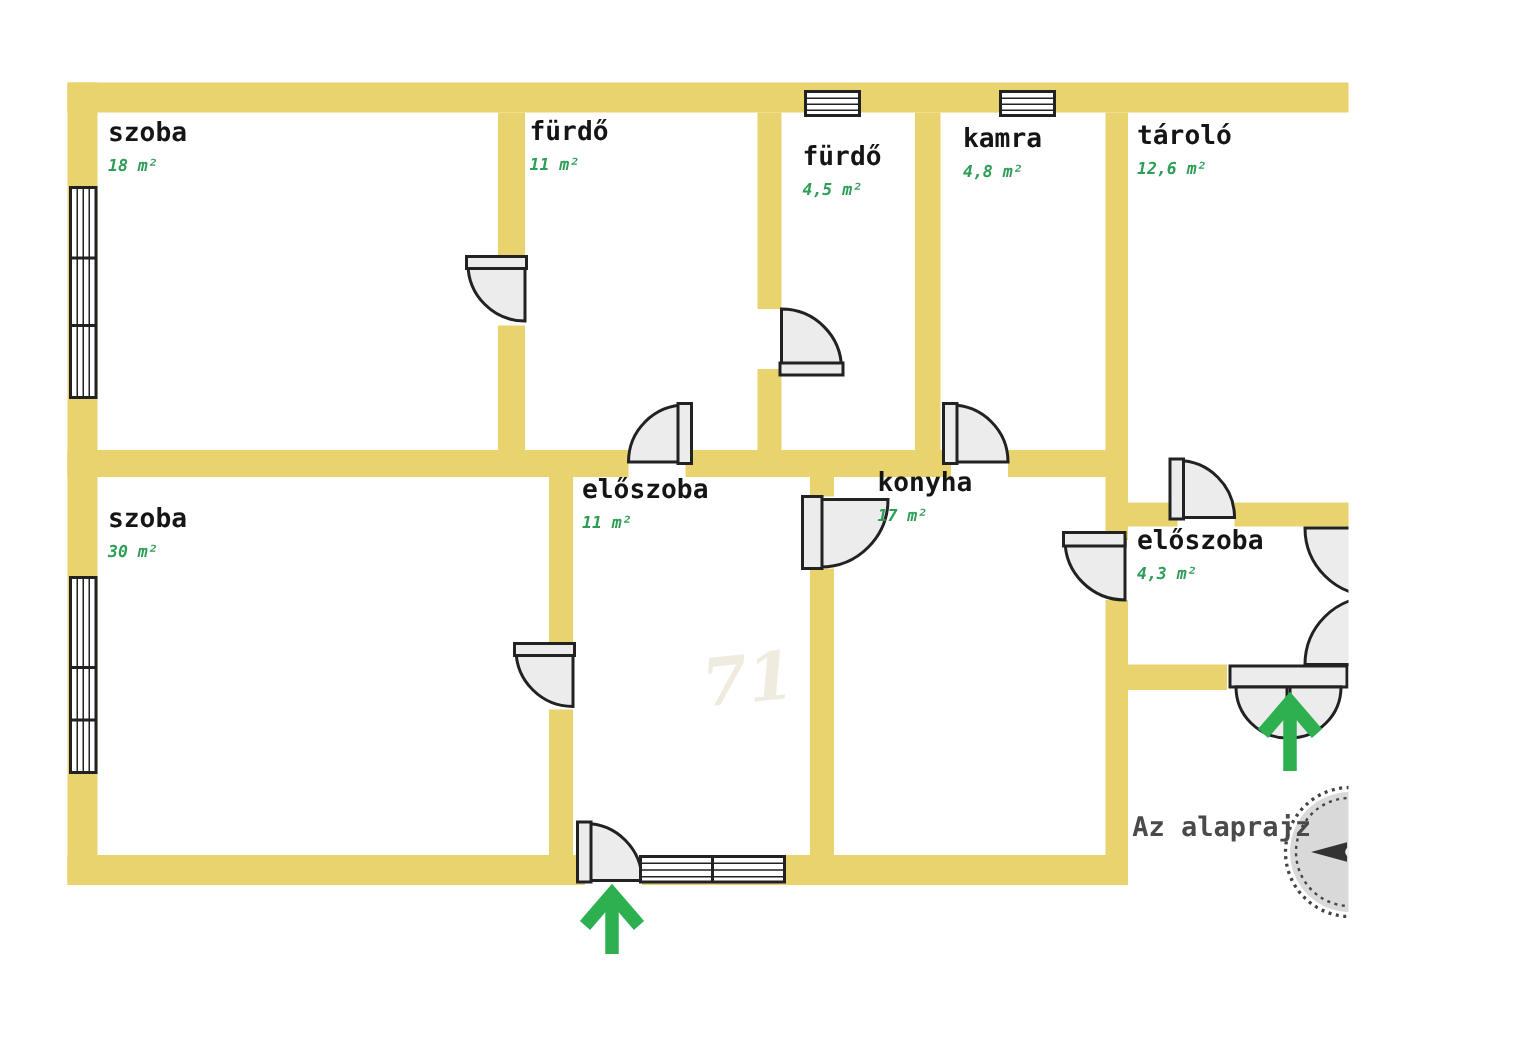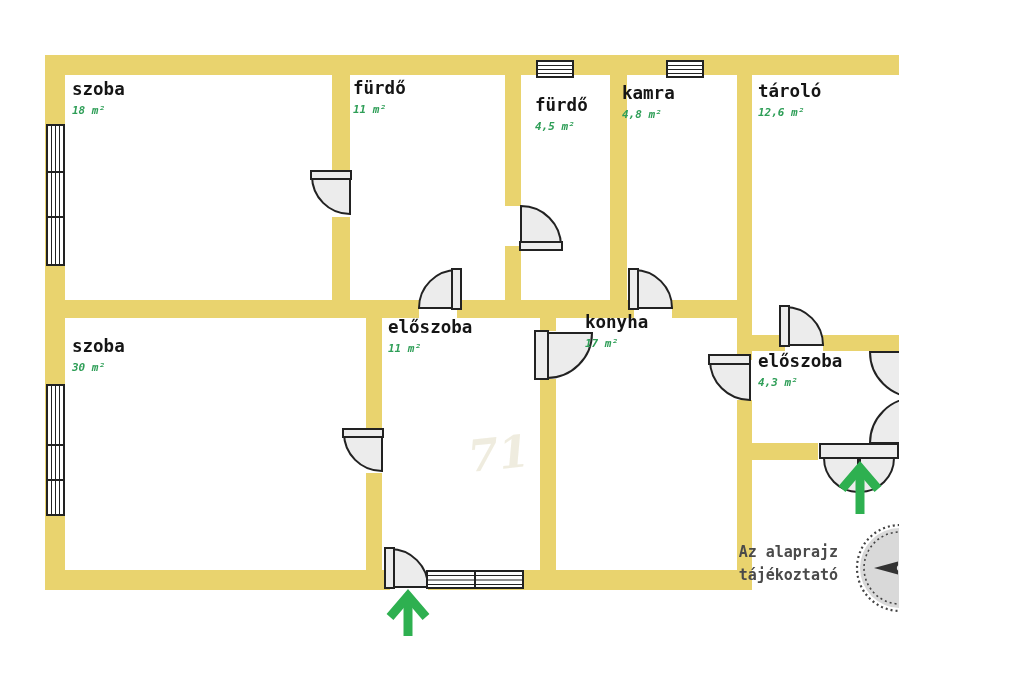--- a/index.html
+++ b/index.html
@@ -2,22 +2,22 @@
 <html><head>
 <meta charset="utf-8">
 <style>
   html,body{margin:0;padding:0;background:#fff;}
   #stage{position:relative;width:899px;height:692px;background:#ffffff;overflow:hidden;
          font-family:"DejaVu Sans Mono",monospace;}
   #plan-svg{position:absolute;left:0;top:0;}
   .room-label{position:absolute;z-index:5;}
   .room-name{font-weight:bold;font-size:17.5px;line-height:18px;color:#151515;white-space:nowrap;}
   .room-area{font-weight:bold;font-size:11px;line-height:11px;color:#2e9e57;margin-top:7px;white-space:nowrap;font-style:italic;}
-  #disclaimer{position:absolute;left:668px;top:541px;width:170px;text-align:right;
-              font-weight:bold;font-size:15px;line-height:22.5px;color:#4a4a4a;z-index:5;}
+  #disclaimer{position:absolute;left:704px;top:541px;width:170px;text-align:right;
+              font-weight:bold;font-size:18px;line-height:22.5px;color:#4a4a4a;z-index:5;}
   #north-label{position:absolute;left:941px;top:556px;font-weight:bold;font-size:20px;color:#333;z-index:5;}
   #watermark{position:absolute;left:468px;top:428px;font-family:"DejaVu Serif",serif;
              font-style:italic;font-weight:bold;font-size:44px;color:#e9e5d2;opacity:.7;
              transform:rotate(-6deg);z-index:4;}
 </style>
 </head>
 <body>
 
 <div id="stage">
 
@@ -156,21 +156,21 @@
     <div class="room-area">18 m²</div>
   </div>
   <div class="room-label" style="left:353px;top:79px">
     <div class="room-name">fürdő</div>
     <div class="room-area">11 m²</div>
   </div>
   <div class="room-label" style="left:535px;top:96px">
     <div class="room-name">fürdő</div>
     <div class="room-area">4,5 m²</div>
   </div>
-  <div class="room-label" style="left:622px;top:84px">
+  <div class="room-label" style="left:642px;top:84px">
     <div class="room-name">kamra</div>
     <div class="room-area">4,8 m²</div>
   </div>
   <div class="room-label" style="left:758px;top:82px">
     <div class="room-name">tároló</div>
     <div class="room-area">12,6 m²</div>
   </div>
   <div class="room-label" style="left:72px;top:337px">
     <div class="room-name">szoba</div>
     <div class="room-area">30 m²</div>
@@ -183,20 +183,19 @@
     <div class="room-name">konyha</div>
     <div class="room-area">17 m²</div>
   </div>
   <div class="room-label" style="left:758px;top:352px">
     <div class="room-name">előszoba</div>
     <div class="room-area">4,3 m²</div>
   </div>
 
   <div id="disclaimer">
     <div>Az alaprajz</div>
-    <div>tájékoztató</div>
   </div>
 
   <div id="north-label">É</div>
 
   <div id="watermark">71</div>
 
 </div>
 
 </body></html>

